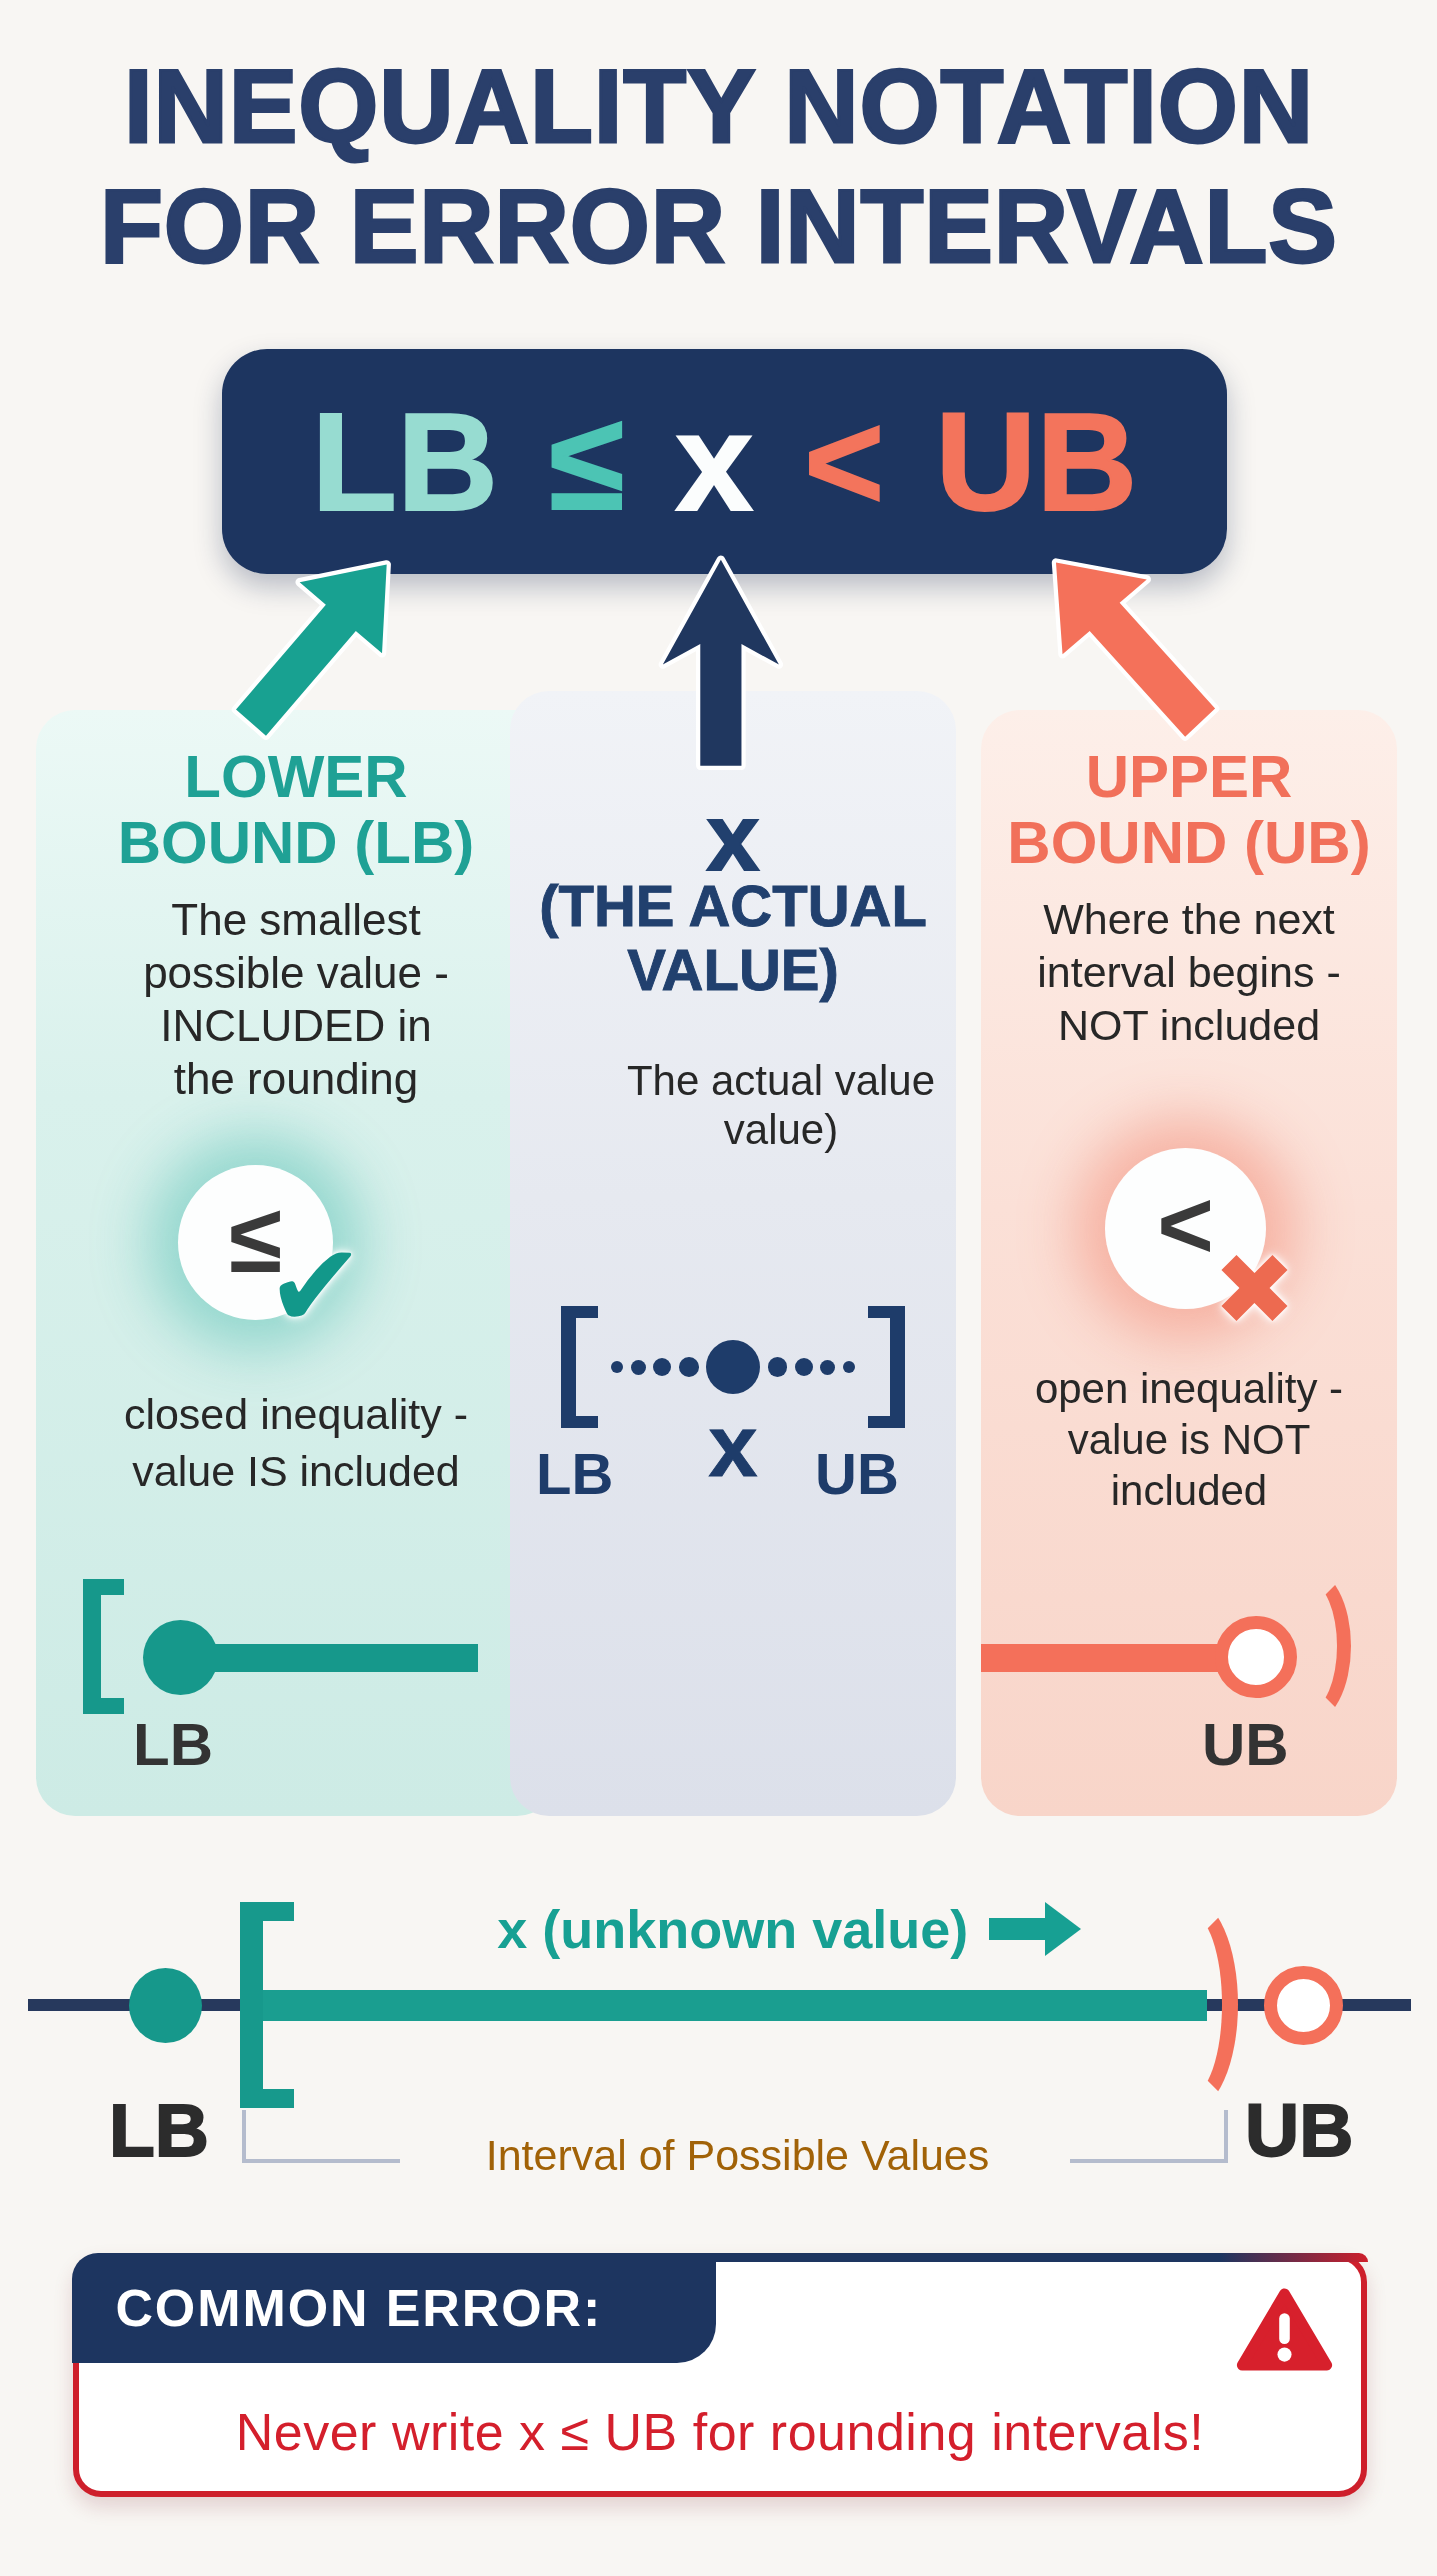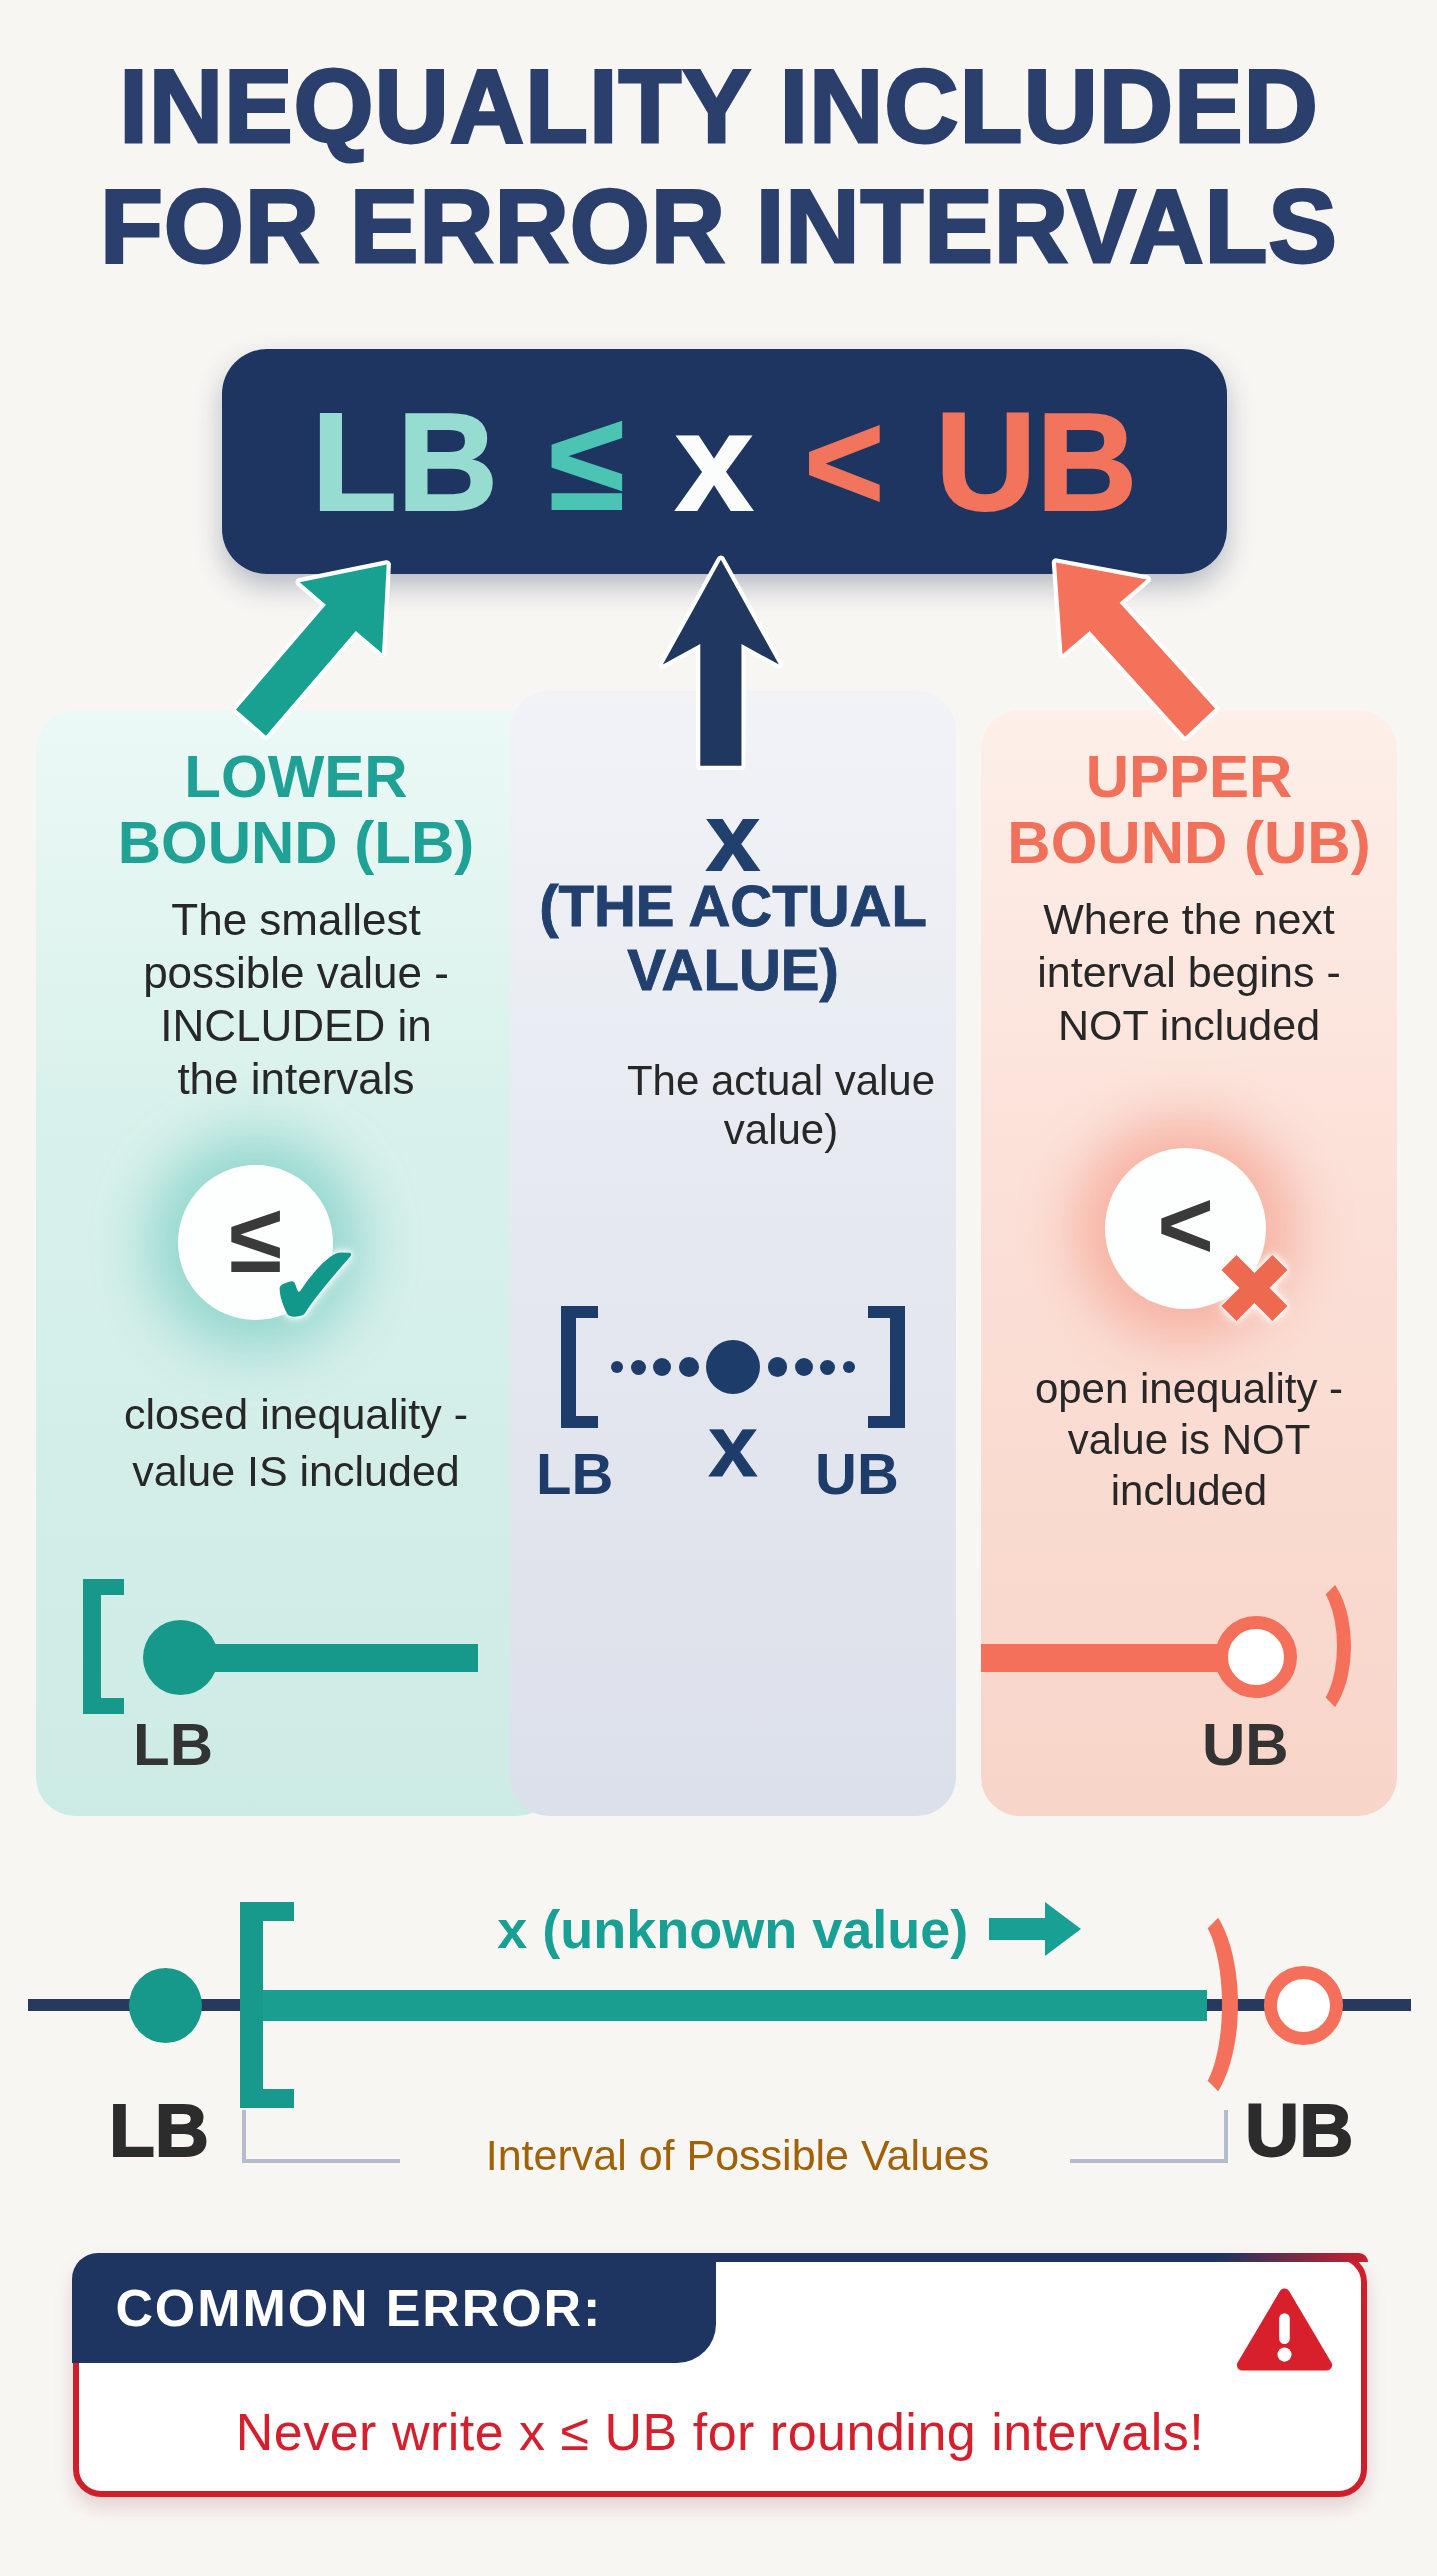--- a/index.html
+++ b/index.html
@@ -135,21 +135,21 @@
   .error-msg{position:absolute;left:0;right:0;top:142px;text-align:center;
     color:#d41f2c;font-size:52px;font-weight:400;letter-spacing:0.5px;}
   .warning{position:absolute;right:28px;top:24px;width:97px;height:90px;}
 </style>
 </head>
 <body>
 
 <div class="canvas">
 
   <div class="title">
-    <div>INEQUALITY INCLUDED</div>
+    <div>INEQUALITY NOTATION</div>
     <div>FOR ERROR INTERVALS</div>
   </div>
 
   <div class="formula-box">
     <span class="f f-lb">LB</span>
     <span class="f f-le">≤</span>
     <span class="f f-x">x</span>
     <span class="f f-lt">&lt;</span>
     <span class="f f-ub">UB</span>
   </div>
@@ -162,21 +162,21 @@
 
   <div class="col col-lower">
     <div class="col-h">
       <div>LOWER</div>
       <div>BOUND (LB)</div>
     </div>
     <div class="col-body">
       <div>The smallest</div>
       <div>possible value -</div>
       <div>INCLUDED in</div>
-      <div>the intervals</div>
+      <div>the rounding</div>
     </div>
     <div class="icon-circle">
       <span class="icon-glyph">≤</span>
     </div>
     <span class="mark">✔</span>
     <div class="col-caption">
       <div>closed inequality -</div>
       <div>value IS included</div>
     </div>
     <div class="lb-bracket"></div>

